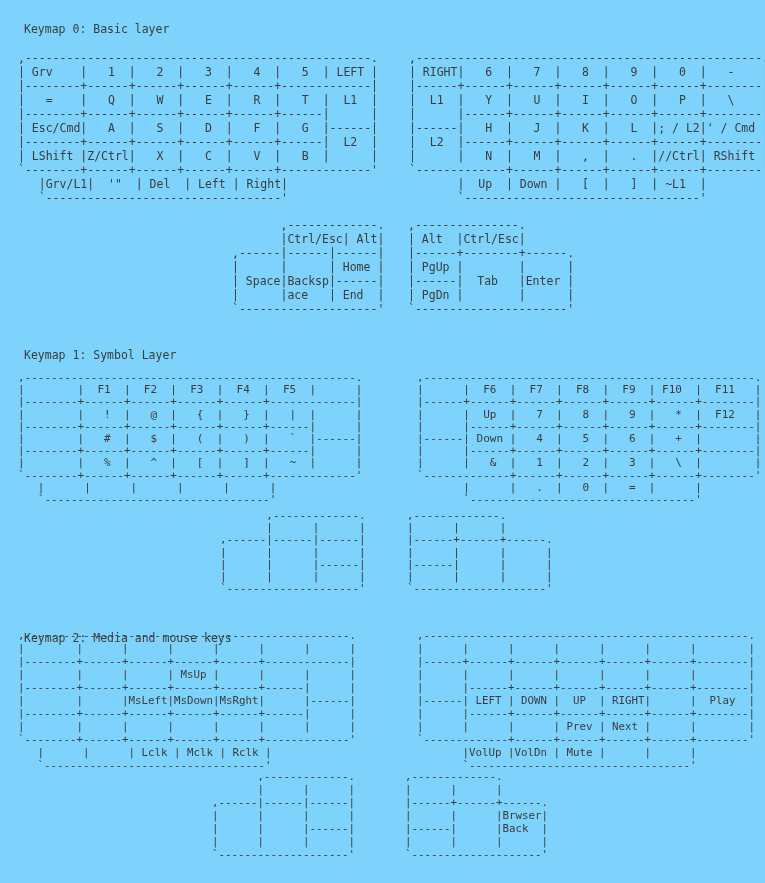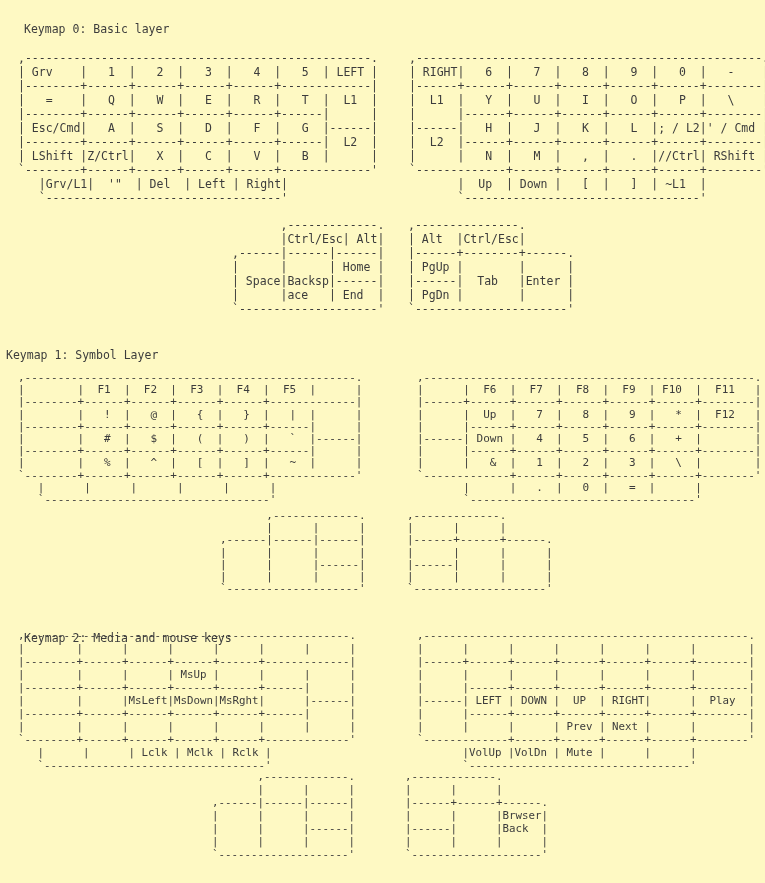--- a/index.html
+++ b/index.html
@@ -1,18 +1,18 @@
 <!DOCTYPE html>
 <html><head>
 <meta charset="utf-8">
 <style>
   * { margin:0; padding:0; box-sizing:border-box; }
   html,body { width:765px; height:883px; background:#ffffff; }
   body { font-family:"DejaVu Sans Mono","Liberation Mono",monospace; color:#3c3c3c; }
-  .page { position:relative; width:765px; height:883px; overflow:hidden; background:#fef9c3; }
+  .page { position:relative; width:765px; height:883px; overflow:hidden; background:#7dd3fc; }
   .ascii { position:absolute; white-space:pre; color:#3c3c3c; }
   .sec-title { position:absolute; white-space:pre; color:#3c3c3c; }
   .fs0 { font-size:11.5px; line-height:14px; }
   .fs1 { font-size:11px;   line-height:12.2px; }
   .fs2 { font-size:10.8px; line-height:13px; }
   .title-fs { font-size:11.5px; line-height:14px; }
 </style>
 </head>
 <body>
 
@@ -49,21 +49,21 @@
 |      |ace   | End  |
 `--------------------'</pre>
   <pre class="ascii fs0" style="left:408px; top:218px;">,---------------.
 | Alt  |Ctrl/Esc|
 |------+--------+------.
 | PgUp |        |      |
 |------|  Tab   |Enter |
 | PgDn |        |      |
 `----------------------'</pre>
 
-  <div class="sec-title title-fs" style="left:6px; top:348px;">Keymap 1: Symbol Layer</div>
+  <div class="sec-title title-fs" style="left:24px; top:348px;">Keymap 1: Symbol Layer</div>
   <pre class="ascii fs1" style="left:18px; top:372px;">,--------------------------------------------------.
 |        |  F1  |  F2  |  F3  |  F4  |  F5  |      |
 |--------+------+------+------+------+-------------|
 |        |   !  |   @  |   {  |   }  |   |  |      |
 |--------+------+------+------+------+------|      |
 |        |   #  |   $  |   (  |   )  |   `  |------|
 |--------+------+------+------+------+------|      |
 |        |   %  |   ^  |   [  |   ]  |   ~  |      |
 `--------+------+------+------+------+-------------'
    |      |      |      |      |      |

